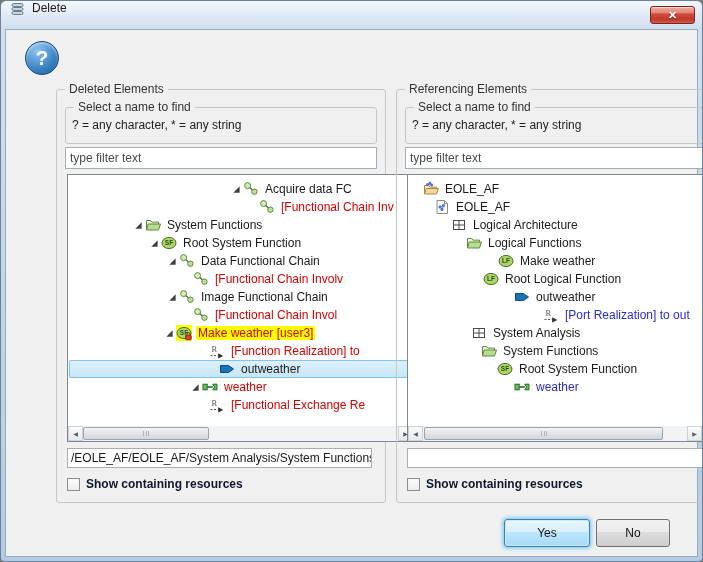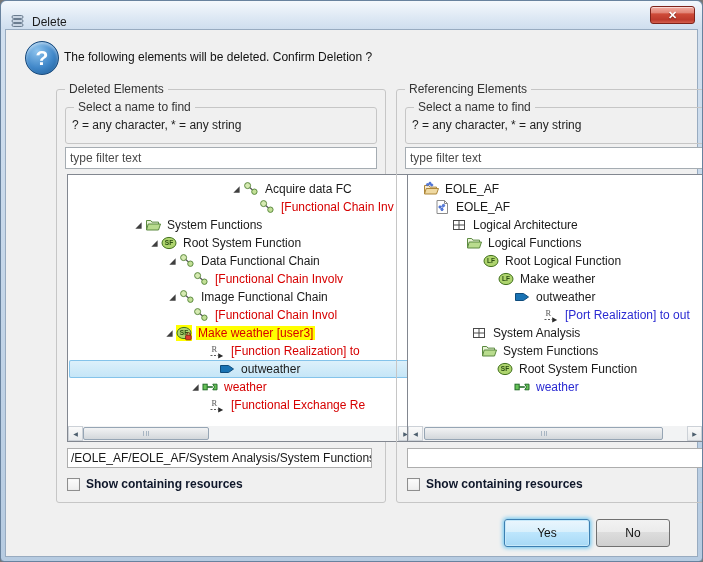--- a/index.html
+++ b/index.html
@@ -6,21 +6,21 @@
   html,body { background:#777; font-family:"Liberation Sans", sans-serif; }
   .win {
     position:relative; width:703px; height:562px;
     background:linear-gradient(#d3e1f0,#b6cbe1);
     border:1px solid #68829e; border-radius:6px 6px 4px 4px;
     overflow:hidden;
   }
   
   .titlebar { position:absolute; left:0; top:0; right:0; height:28px;
     background:linear-gradient(#f4f8fc,#dde8f4 60%,#cfdeee);
-    display:flex; align-items:flex-end; padding-left:9px; border-radius:6px 6px 0 0; }
+    display:flex; align-items:flex-start; padding-left:9px; border-radius:6px 6px 0 0; }
   .wicon { width:16px; height:16px; margin-right:6px; flex:none; }
   .wtitle { font-size:12px; color:#1c1c1c; }
   .closebtn { position:absolute; right:7px; top:5px; width:45px; height:18px;
     border:1px solid #7e231a; border-radius:3px;
     background:linear-gradient(#f2ada1 0%, #e08173 40%, #cf4d3b 41%, #bd3a2c 80%, #d45f4e 100%);
     box-shadow:inset 0 1px 0 rgba(255,255,255,.55); cursor:pointer;
     color:#fff; font-size:11px; font-weight:bold; line-height:15px;
     text-shadow:0 1px 1px #6d150c; }
   
   .content { position:absolute; left:4px; right:4px; top:28px; bottom:4px;
@@ -118,21 +118,20 @@
         </svg>
     </span>
     <span class="wtitle">Delete</span>
     <button class="closebtn">
       <span>✕</span>
     </button>
   </div>
 
   <div class="content">
     <div class="qicon">?</div>
-    <div class="msg">The following elements will be deleted. Confirm Deletion ?</div>
 
     <section class="group g-left">
       <span class="glabel">Deleted Elements</span>
       <div class="findgroup">
         <span class="glabel">Select a name to find</span>
         <div class="hint">? = any character, * = any string</div>
       </div>
       <input class="filter" value="type filter text" style="">
       <div class="treewrap">
         <div class="rows">
@@ -396,40 +395,40 @@
               <span class="arrow"></span>
               <span class="ticon">
                 <svg viewBox="0 0 16 16">
                   <path d="M1.5 13 V3.5 h4.2 l1.2 1.6 h6.6 v2" fill="#e9f4d8" stroke="#5c8a40"></path>
                   <path d="M3.2 7 h12.3 l-2 6 H1.5 z" fill="#b9dc8e" stroke="#5c8a40"></path>
                 </svg>
               </span>
               <span class="tlabel">Logical Functions</span>
             </div>
             <div class="trow">
-              <span class="sp" style="width: 60px;"></span>
+              <span class="sp" style="width: 75px;"></span>
               <span class="arrow"></span>
               <span class="ticon">
                 <svg viewBox="0 0 16 16">
                   <ellipse cx="8" cy="8" rx="7" ry="5.6" fill="#aed46e" stroke="#44731f"></ellipse>
                   <text x="8" y="10.4" font-size="6.5" font-weight="bold" text-anchor="middle" fill="#2c4f12" font-family="Liberation Sans,sans-serif">LF</text>
                 </svg>
               </span>
-              <span class="tlabel">Root Logical Function</span>
-            </div>
-            <div class="trow">
-              <span class="sp" style="width: 75px;"></span>
+              <span class="tlabel">Make weather</span>
+            </div>
+            <div class="trow">
+              <span class="sp" style="width: 60px;"></span>
               <span class="arrow"></span>
               <span class="ticon">
                 <svg viewBox="0 0 16 16">
                   <ellipse cx="8" cy="8" rx="7" ry="5.6" fill="#aed46e" stroke="#44731f"></ellipse>
                   <text x="8" y="10.4" font-size="6.5" font-weight="bold" text-anchor="middle" fill="#2c4f12" font-family="Liberation Sans,sans-serif">LF</text>
                 </svg>
               </span>
-              <span class="tlabel">Make weather</span>
+              <span class="tlabel">Root Logical Function</span>
             </div>
             <div class="trow">
               <span class="sp" style="width: 91px;"></span>
               <span class="arrow"></span>
               <span class="ticon">
                 <svg viewBox="0 0 16 16">
                   <polygon points="1.5,4.5 9.5,4.5 14.5,8 9.5,11.5 1.5,11.5" fill="#1973b4" stroke="#0f4c7c"></polygon>
                 </svg>
               </span>
               <span class="tlabel">outweather</span>

